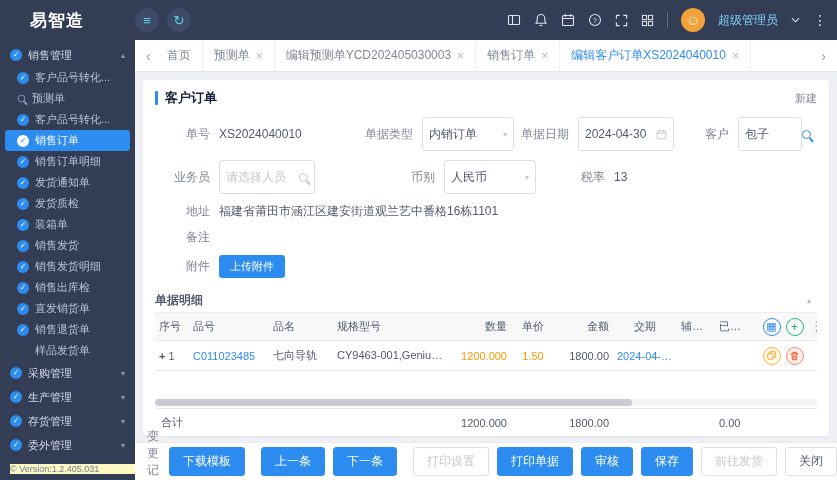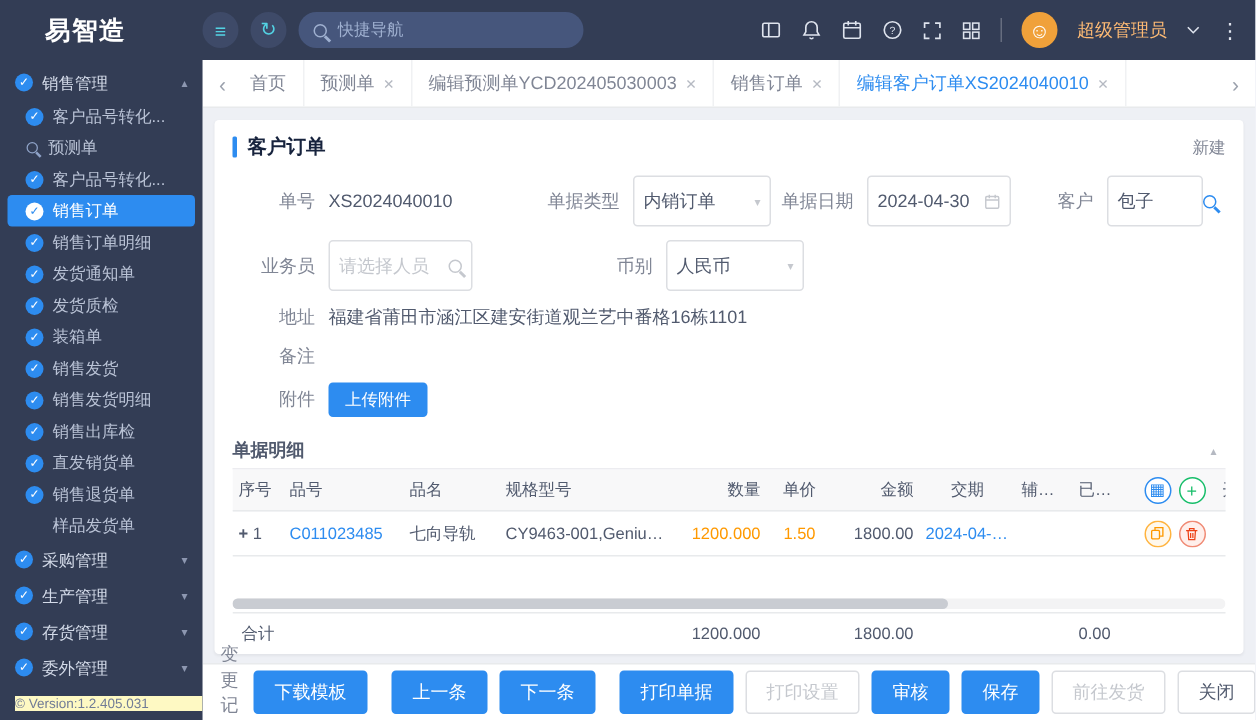--- a/index.html
+++ b/index.html
@@ -12,21 +12,21 @@
     align-items:center;justify-content:center;margin-right:8px;cursor:pointer;font-size:13px;flex:none}
   .hsearch{width:190px;height:24px;border-radius:12px;background:#46567c;display:flex;align-items:center;
     padding:0 10px;gap:7px}
   .hsearch input{background:transparent;border:none;outline:none;color:#cfd8ea;font-size:11px;width:130px}
   .hsearch input::placeholder{color:#9fb0d0}
   .header-right{margin-left:auto;display:flex;align-items:center;gap:13px;padding-right:10px}
   .hicon{display:flex;align-items:center;color:#dfe4ee;cursor:pointer}
   .hdivider{width:1px;height:16px;background:rgba(255,255,255,.25)}
   .avatar{width:24px;height:24px;border-radius:50%;background:#f0a13a;color:#fff;display:flex;
     align-items:center;justify-content:center;font-size:14px;flex:none}
-  .uname{font-size:12px;color:#fdba74;cursor:pointer}
+  .uname{font-size:12px;color:#7dd3fc;cursor:pointer}
   .vdots{font-size:14px;color:#dfe4ee;cursor:pointer}
   
   .mag{display:inline-block;width:9px;height:9px;border:1.5px solid currentColor;border-radius:50%;
     position:relative;flex:none}
   .mag::after{content:"";position:absolute;width:5px;height:1.5px;background:currentColor;
     transform:rotate(45deg);top:8px;left:6px}
   .mag.white{color:#9fb0d0}.mag.gray{color:#c5c8ce}.mag.blue{color:#2d8cf0}
   
   .layout{display:flex;height:440px}
   
@@ -119,24 +119,20 @@
 <body>
 
 <div class="header">
   <div class="logo">易智造</div>
   <div class="hbtn">
     <span>≡</span>
   </div>
   <div class="hbtn">
     <span>↻</span>
   </div>
-  <div class="hsearch">
-    <span class="mag white"></span>
-    <input placeholder="快捷导航" style="">
-  </div>
   <div class="header-right">
     <span class="hicon">
       <svg width="14" height="14" viewBox="0 0 14 14" fill="none" stroke="#dfe4ee" stroke-width="1.1">
         <rect x="1.5" y="2.5" width="11" height="9" rx="1"></rect>
           <path d="M5.5 2.5v9"></path>
         </svg>
     </span>
     <span class="hicon">
       <svg width="14" height="14" viewBox="0 0 14 14" fill="none" stroke="#dfe4ee" stroke-width="1.1">
         <path d="M7 1.5a3.8 3.8 0 0 0-3.8 3.8v2.9L2 10.3h10l-1.2-2.1V5.3A3.8 3.8 0 0 0 7 1.5z"></path>
@@ -344,20 +340,24 @@
                 <span class="placeholder">请选择人员</span>
                 <span class="mag gray" style="margin-left:auto"></span>
               </span>
             </div>
             <div class="fi c2">
               <span class="fl">币别</span>
               <span class="fbox w92">
                 <span>人民币</span>
                 <span class="arrow">▾</span>
               </span>
+            </div>
+            <div class="fi c3">
+              <span class="fl">税率</span>
+              <span class="fv">13</span>
             </div>
           </div>
           <div class="frow">
             <span class="fl">地址</span>
             <span class="fv addr">福建省莆田市涵江区建安街道观兰艺中番格16栋1101</span>
           </div>
           <div class="frow">
             <span class="fl">备注</span>
             <span class="fv"></span>
           </div>
@@ -443,21 +443,21 @@
       </div>
     </div>
 
     <div class="footbar">
       <span class="textlink">变更记录</span>
       <button class="btn">下载模板</button>
       <span class="gap"></span>
       <button class="btn">上一条</button>
       <button class="btn">下一条</button>
       <span class="fspacer"></span>
+      <button class="btn disabled">打印设置</button>
       <button class="btn">打印单据</button>
-      <button class="btn disabled">打印设置</button>
       <button class="btn">审核</button>
       <button class="btn">保存</button>
       <button class="btn disabled">前往发货</button>
       <button class="btn default">关闭</button>
     </div>
   </div>
 </div>
 
 </body></html>

